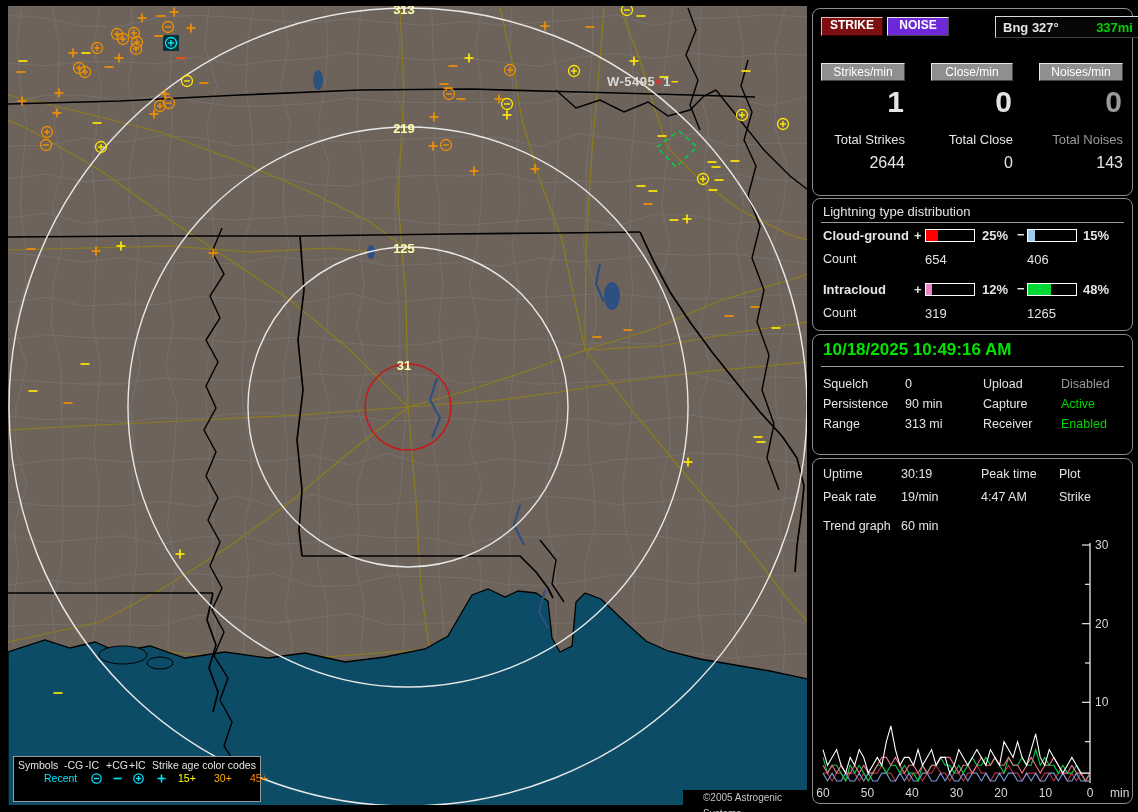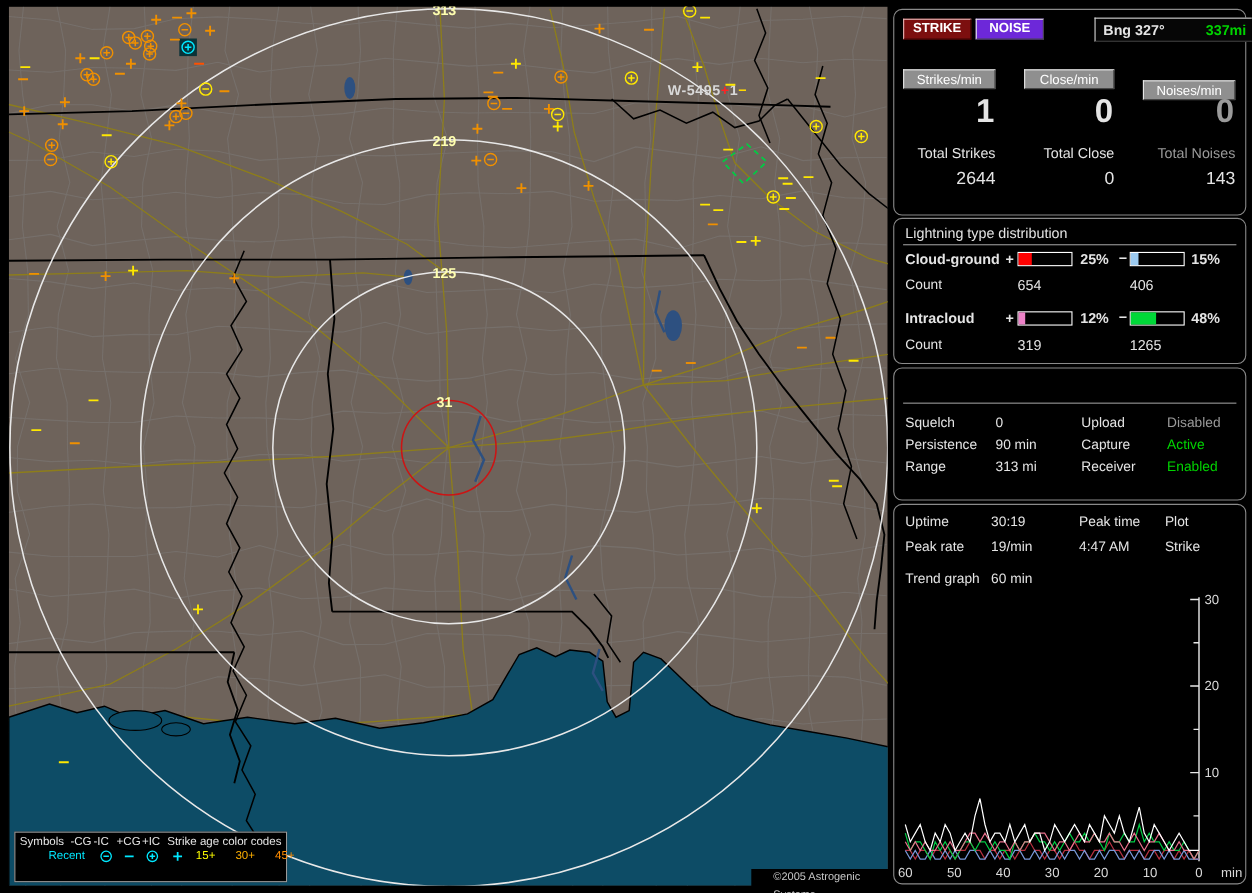--- a/index.html
+++ b/index.html
@@ -558,21 +558,21 @@
 <div class="panel" id="panel-counters">
   <span class="btn3d abs" id="strike-btn" style="left:8px;top:8px;width:62px;height:19px">STRIKE</span>
   <span class="btn3d abs" style="left:74px;top:8px;width:62px;height:19px">NOISE</span>
   <span class="abs" id="bng-box" style="left:182px;top:7px;width:130px;height:20px">
     <span>Bng 327°</span>
     <span class="green">337mi</span>
   </span>
 
   <span class="btn3d hdr-btn abs" style="left:8px;top:54px;width:84px">Strikes/min</span>
   <span class="btn3d hdr-btn abs" style="left:118px;top:54px;width:82px">Close/min</span>
-  <span class="btn3d hdr-btn abs" style="left:226px;top:64px;width:84px">Noises/min</span>
+  <span class="btn3d hdr-btn abs" style="left:226px;top:54px;width:84px">Noises/min</span>
 
   <span class="big-val abs" style="left:8px;top:76px;width:84px">1</span>
   <span class="big-val abs" style="left:118px;top:76px;width:82px">0</span>
   <span class="big-val dim abs" style="left:226px;top:76px;width:84px">0</span>
 
   <span class="tot-lbl abs" style="left:8px;top:123px;width:84px">Total Strikes</span>
   <span class="tot-lbl abs" style="left:118px;top:123px;width:82px">Total Close</span>
   <span class="tot-lbl dim abs" style="left:226px;top:123px;width:84px">Total Noises</span>
 
   <span class="tot-val abs" style="left:8px;top:145px;width:84px">2644</span>
@@ -611,20 +611,21 @@
         <span class="bar-fill" style="width: 48%; background: rgb(0, 216, 56);"></span>
       </span>
   <span class="pct abs" style="left:270px;top:83px">48%</span>
 
   <span class="small-lbl abs" style="left:10px;top:107px">Count</span>
   <span class="cnt-val abs" style="left:112px;top:107px">319</span>
   <span class="cnt-val abs" style="left:214px;top:107px">1265</span>
 </div>
 
 <div class="panel" id="panel-clock">
+  <span class="abs" id="datetime" style="left:10px;top:5px">10/18/2025 10:49:16 AM</span>
   <div class="sep" style="top:31px"></div>
   <span class="small-lbl abs" style="left:10px;top:42px">Squelch</span>
   <span class="small-lbl abs" style="left:92px;top:42px">0</span>
   <span class="small-lbl abs" style="left:170px;top:42px">Upload</span>
   <span class="small-lbl abs" style="left: 248px; top: 42px; color: rgb(154, 154, 154);">Disabled</span>
   <span class="small-lbl abs" style="left:10px;top:62px">Persistence</span>
   <span class="small-lbl abs" style="left:92px;top:62px">90 min</span>
   <span class="small-lbl abs" style="left:170px;top:62px">Capture</span>
   <span class="small-lbl abs" style="left: 248px; top: 62px; color: rgb(0, 212, 0);">Active</span>
   <span class="small-lbl abs" style="left:10px;top:82px">Range</span>

